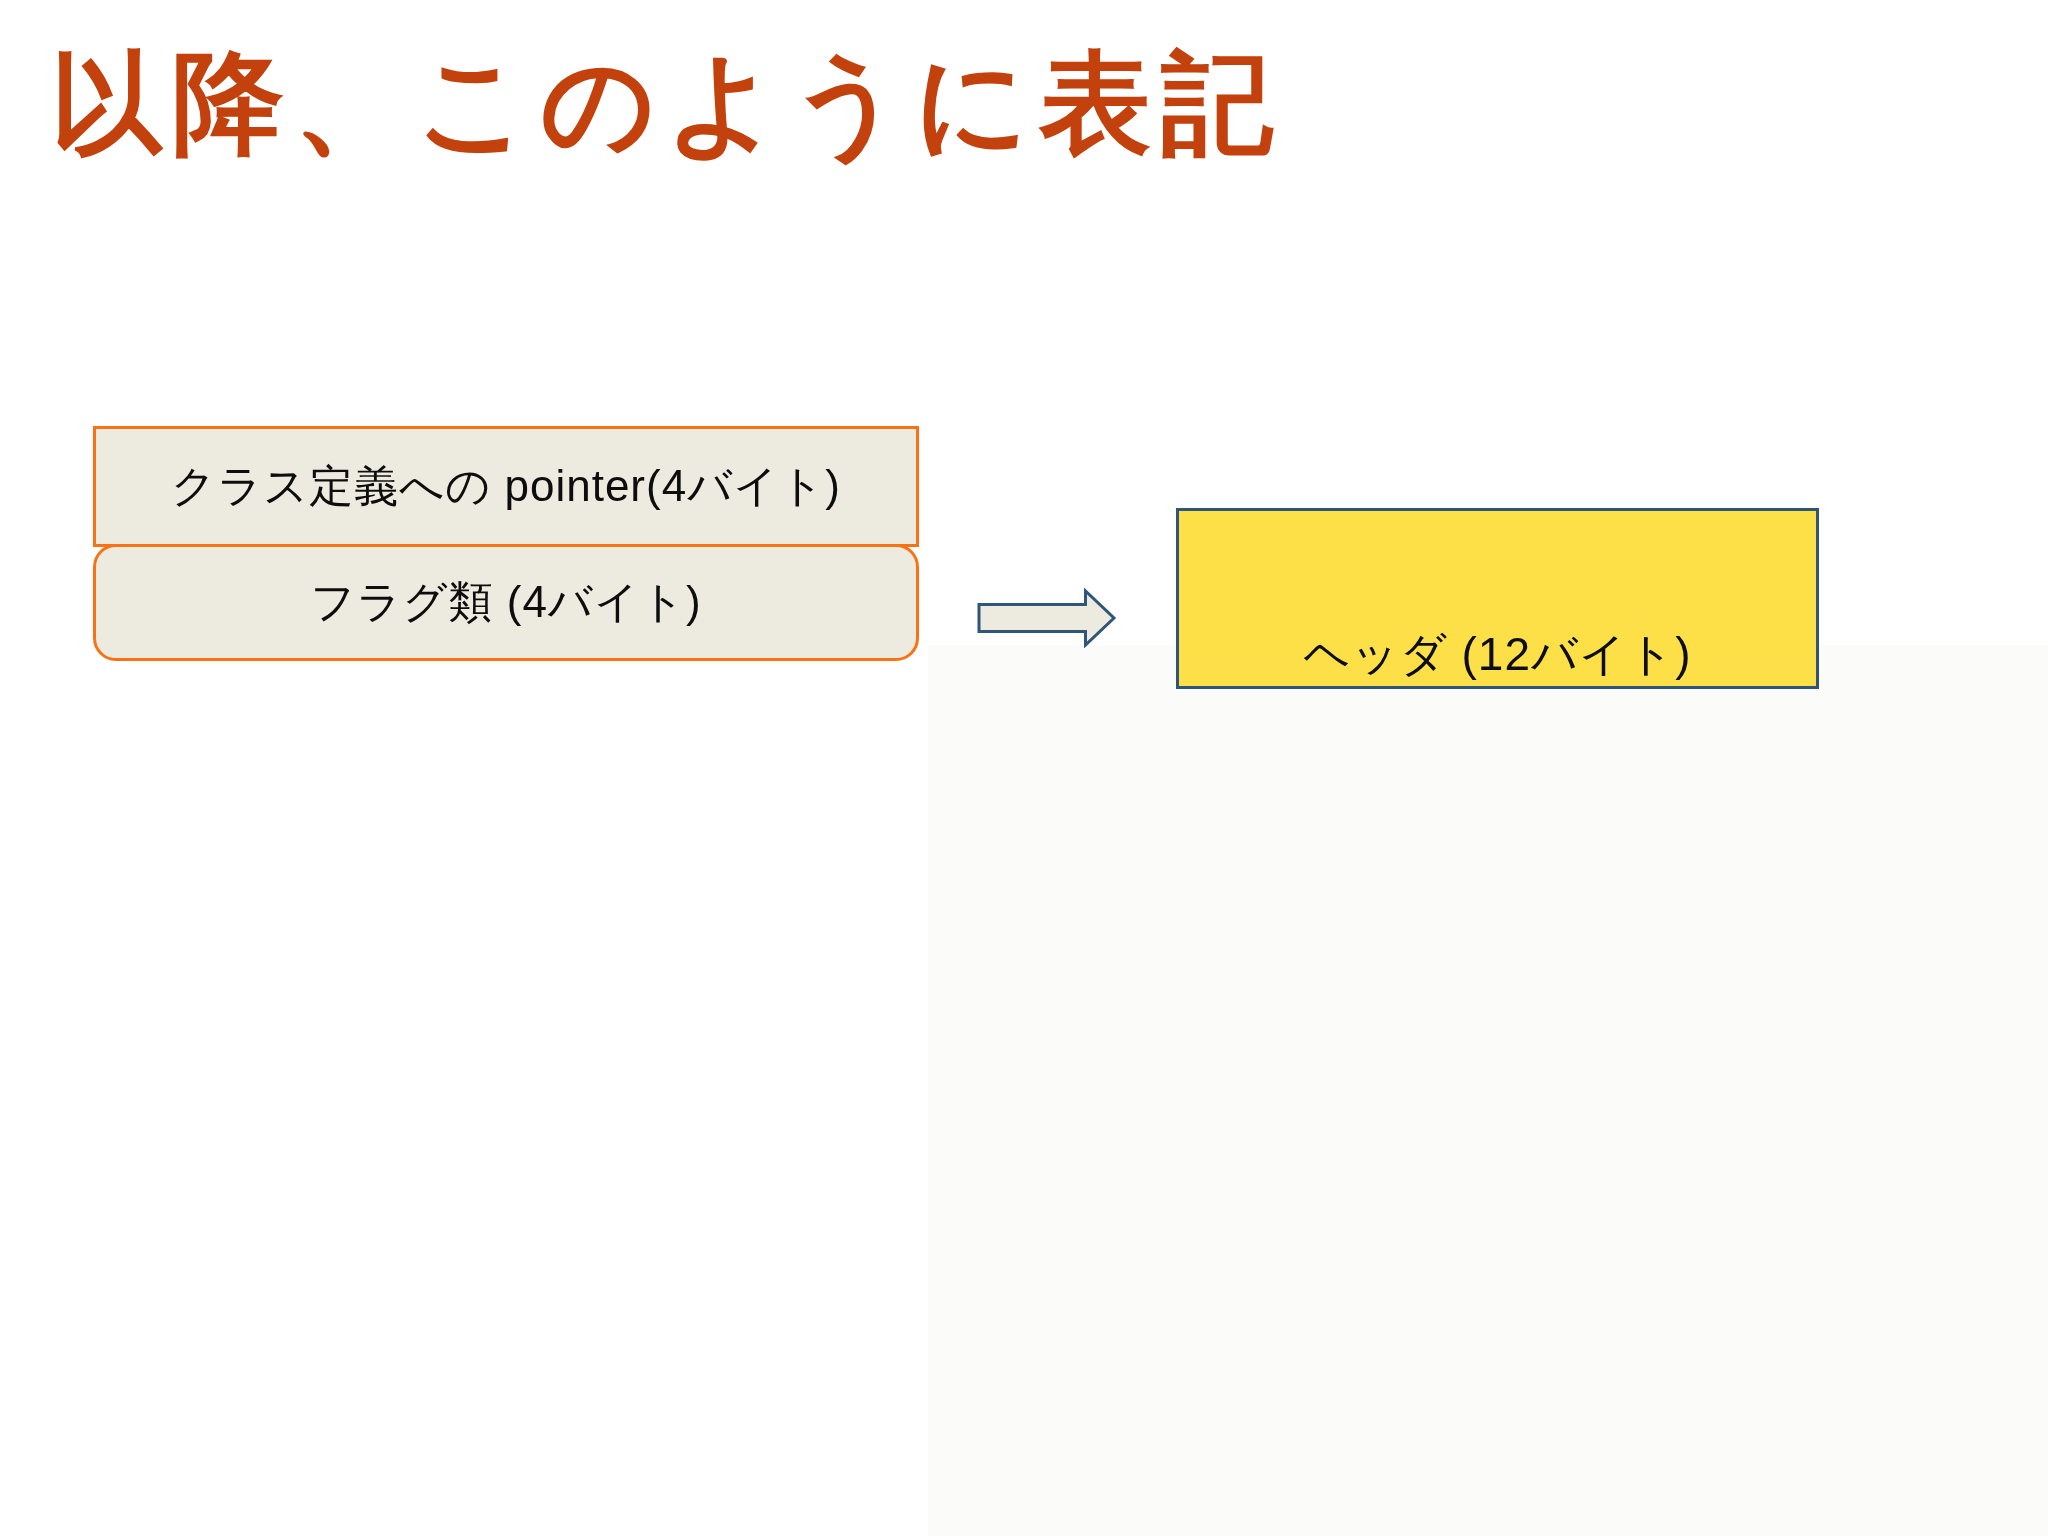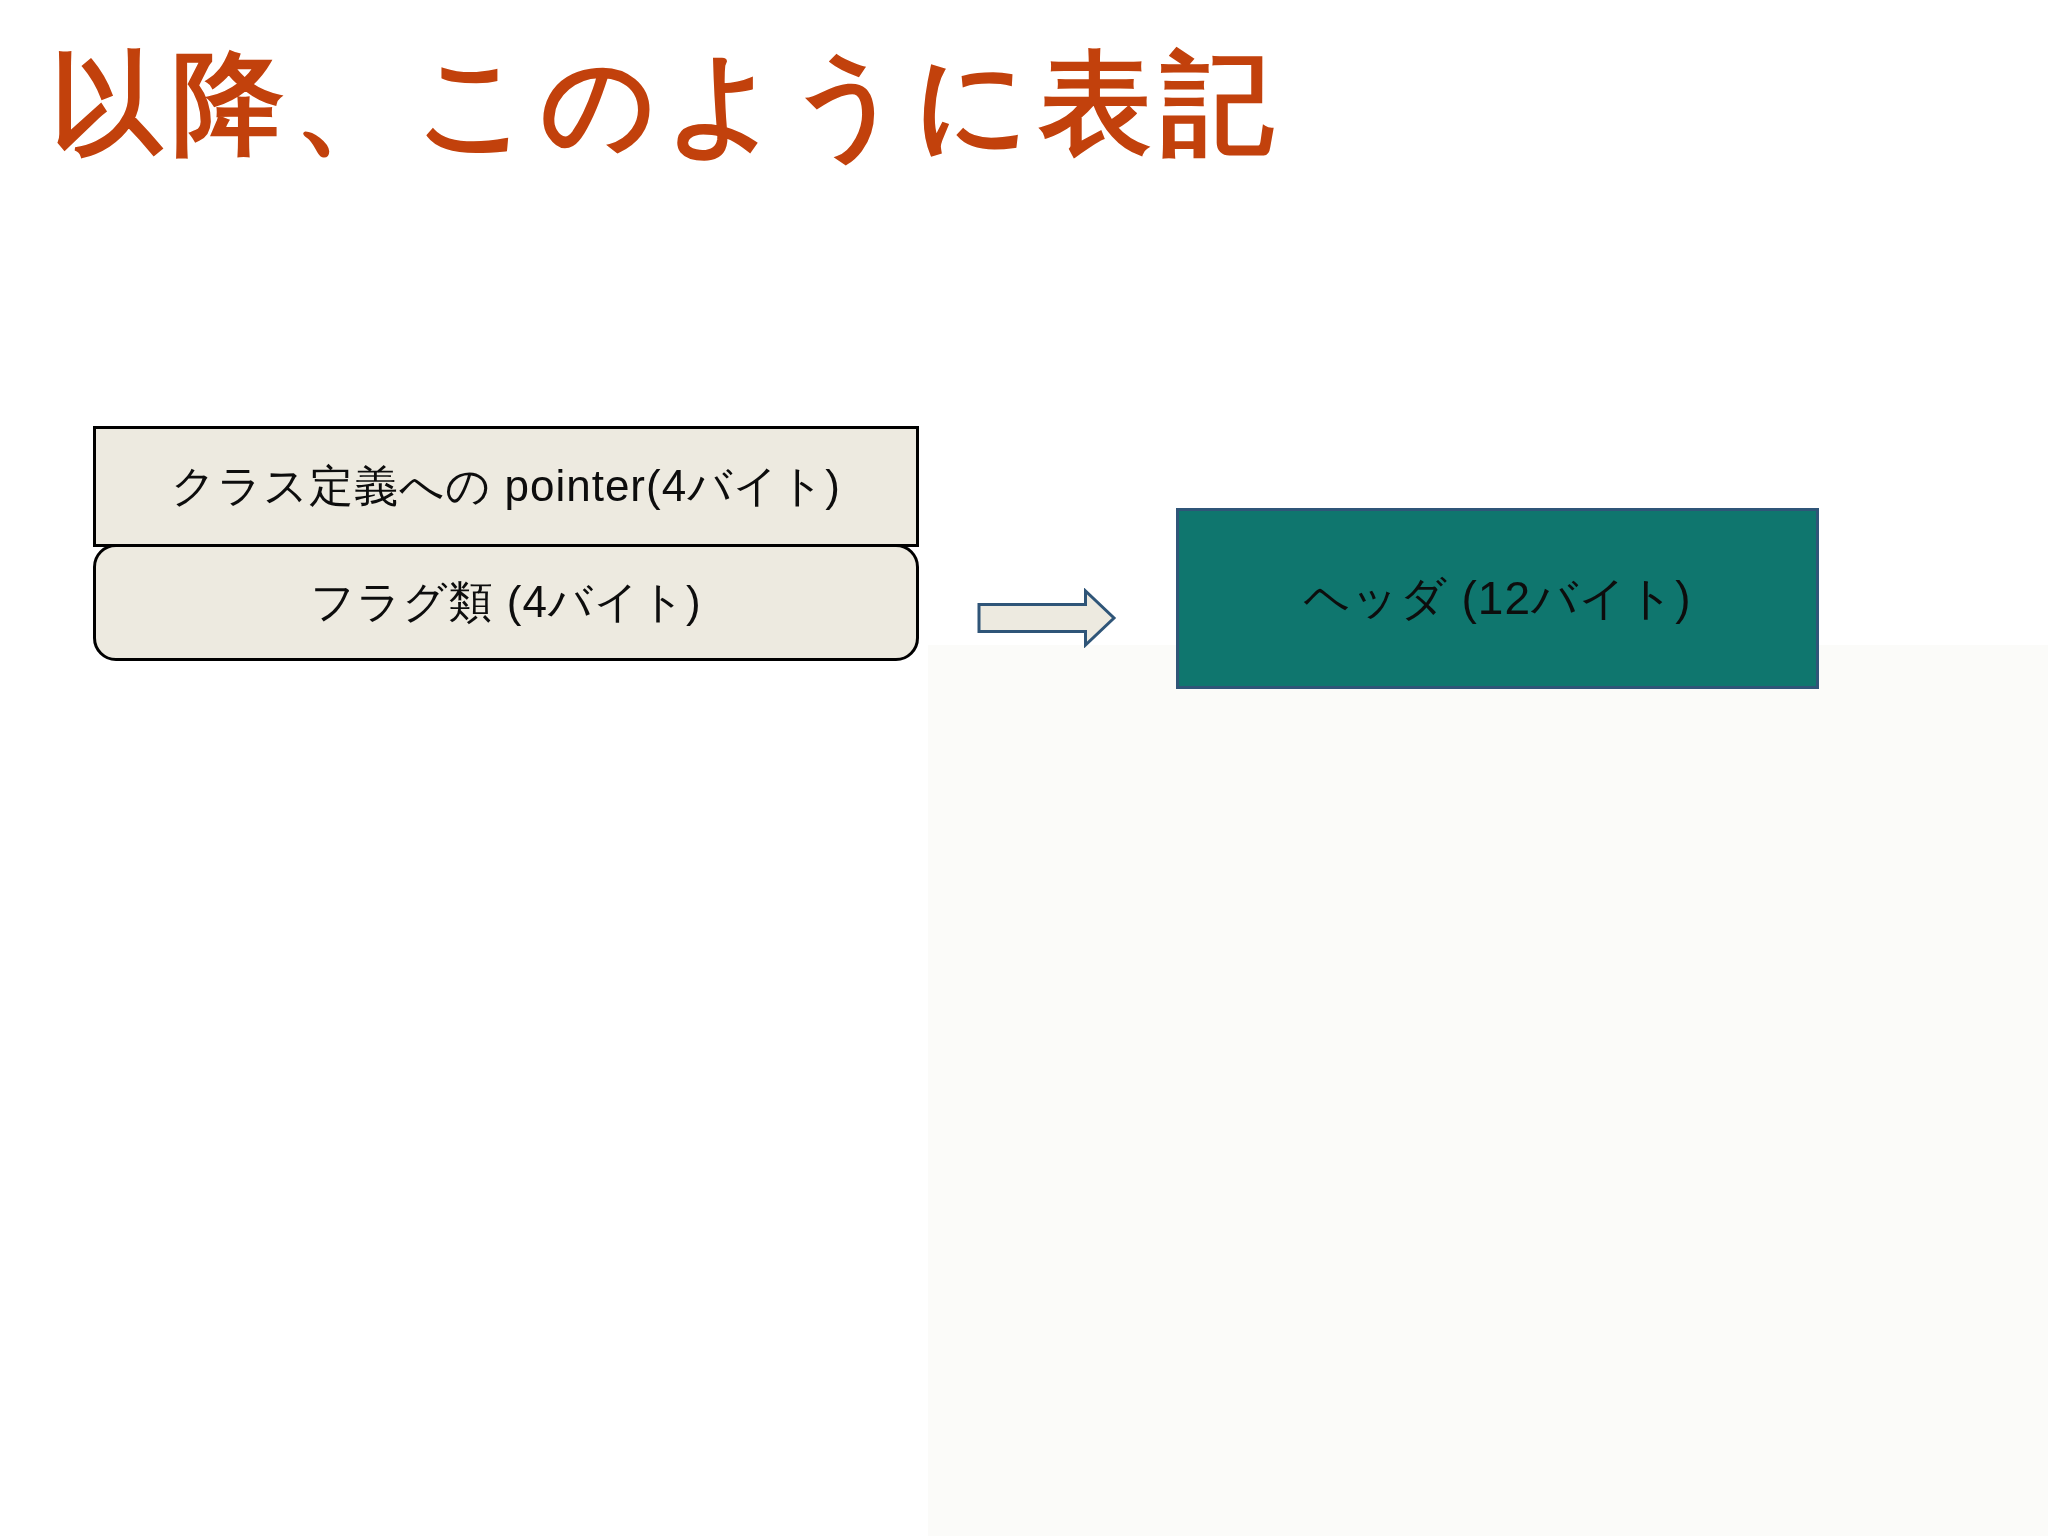--- a/index.html
+++ b/index.html
@@ -43,21 +43,21 @@
   .stack {
     position: absolute;
     left: 93px;
     top: 426px;
     width: 826px;
   }
   .stack-row {
     box-sizing: border-box;
     width: 100%;
     background: #edeae0;
-    border: 3px solid #000000;
+    border: 3px solid #f97316;
     display: flex;
     align-items: center;
     justify-content: center;
     font-size: 44px;
     letter-spacing: 1px;
     text-align: center;
   }
   .stack-row + .stack-row { margin-top: -3px; border-radius: 23px; }
   .row-0 { height: 121px; }
   .row-1 { height: 117px; }
@@ -69,24 +69,24 @@
     width: 140px;
     height: 60px;
   }
   .result-box {
     position: absolute;
     left: 1176px;
     top: 508px;
     width: 643px;
     height: 181px;
     box-sizing: border-box;
-    background: #0f766e;
+    background: #fde047;
     border: 3px solid #2f5578;
     display: flex;
-    align-items: center;
+    align-items: flex-end;
     justify-content: center;
     font-size: 46px;
     letter-spacing: 1px;
     text-align: center;
   }
   .label { display: inline-block; }
 </style>
 </head>
 <body>
 

